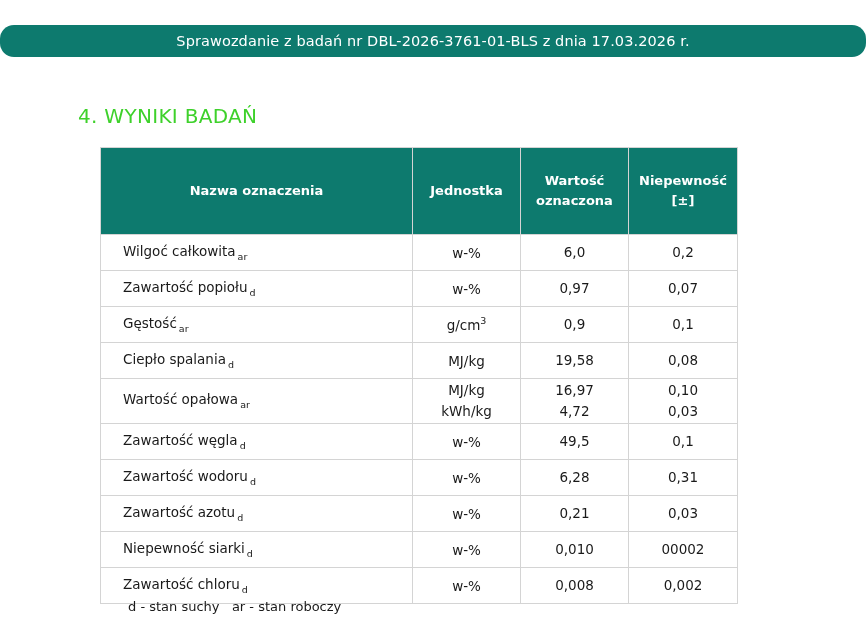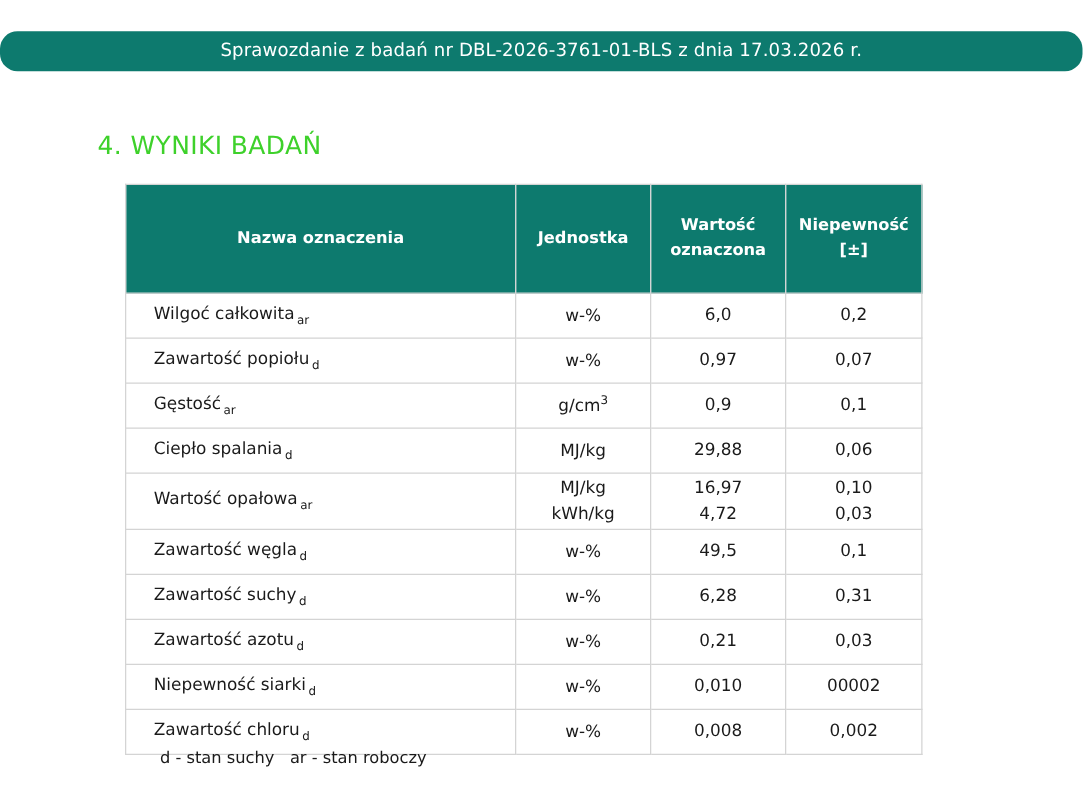--- a/index.html
+++ b/index.html
@@ -175,22 +175,22 @@
       <tr>
         <td class="cell-name"><span>Gęstość</span><span class="sub">ar</span></td>
         <td class="cell-center"><span>g/cm</span><span class="sup">3</span></td>
         <td class="cell-center">0,9</td>
         <td class="cell-center">0,1</td>
       </tr>
 
       <tr>
         <td class="cell-name"><span>Ciepło spalania</span><span class="sub">d</span></td>
         <td class="cell-center"><span>MJ/kg</span><span class="sup"></span></td>
-        <td class="cell-center">29,88</td>
-        <td class="cell-center">0,06</td>
+        <td class="cell-center">19,58</td>
+        <td class="cell-center">0,08</td>
       </tr>
 
       <tr class="tall">
         <td class="cell-name"><span>Wartość opałowa</span><span class="sub">ar</span></td>
         <td class="cell-center">
           <span class="stacked-line">MJ/kg</span>
           <span class="stacked-line">kWh/kg</span>
         </td>
         <td class="cell-center">
           <span class="stacked-line">16,97</span>
@@ -203,21 +203,21 @@
       </tr>
 
       <tr>
         <td class="cell-name"><span>Zawartość węgla</span><span class="sub">d</span></td>
         <td class="cell-center"><span>w-%</span><span class="sup"></span></td>
         <td class="cell-center">49,5</td>
         <td class="cell-center">0,1</td>
       </tr>
 
       <tr>
-        <td class="cell-name"><span>Zawartość suchy</span><span class="sub">d</span></td>
+        <td class="cell-name"><span>Zawartość wodoru</span><span class="sub">d</span></td>
         <td class="cell-center"><span>w-%</span><span class="sup"></span></td>
         <td class="cell-center">6,28</td>
         <td class="cell-center">0,31</td>
       </tr>
 
       <tr>
         <td class="cell-name"><span>Zawartość azotu</span><span class="sub">d</span></td>
         <td class="cell-center"><span>w-%</span><span class="sup"></span></td>
         <td class="cell-center">0,21</td>
         <td class="cell-center">0,03</td>

